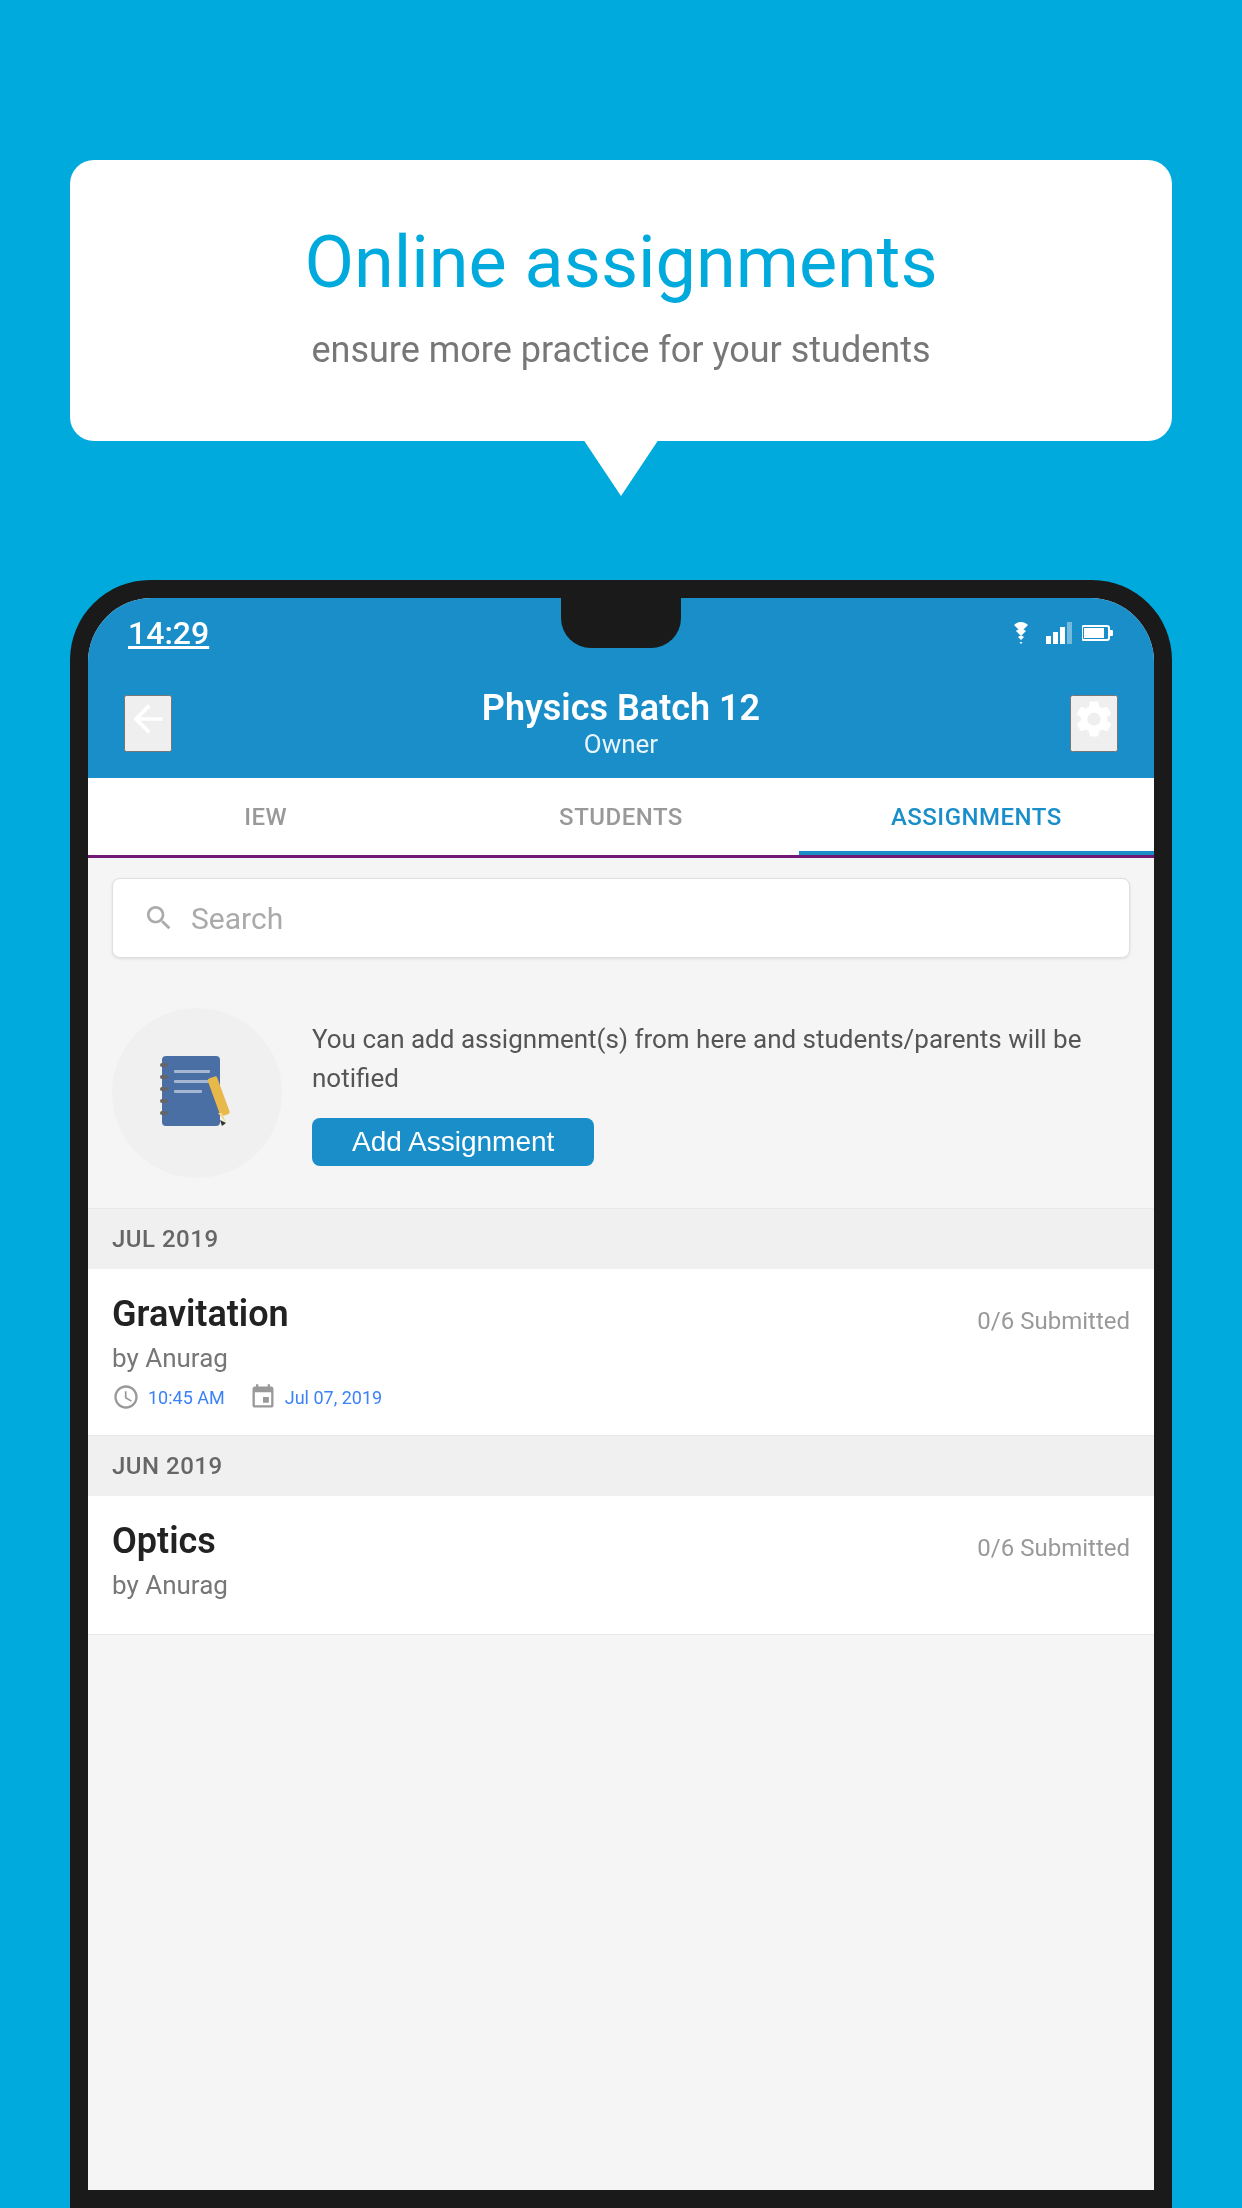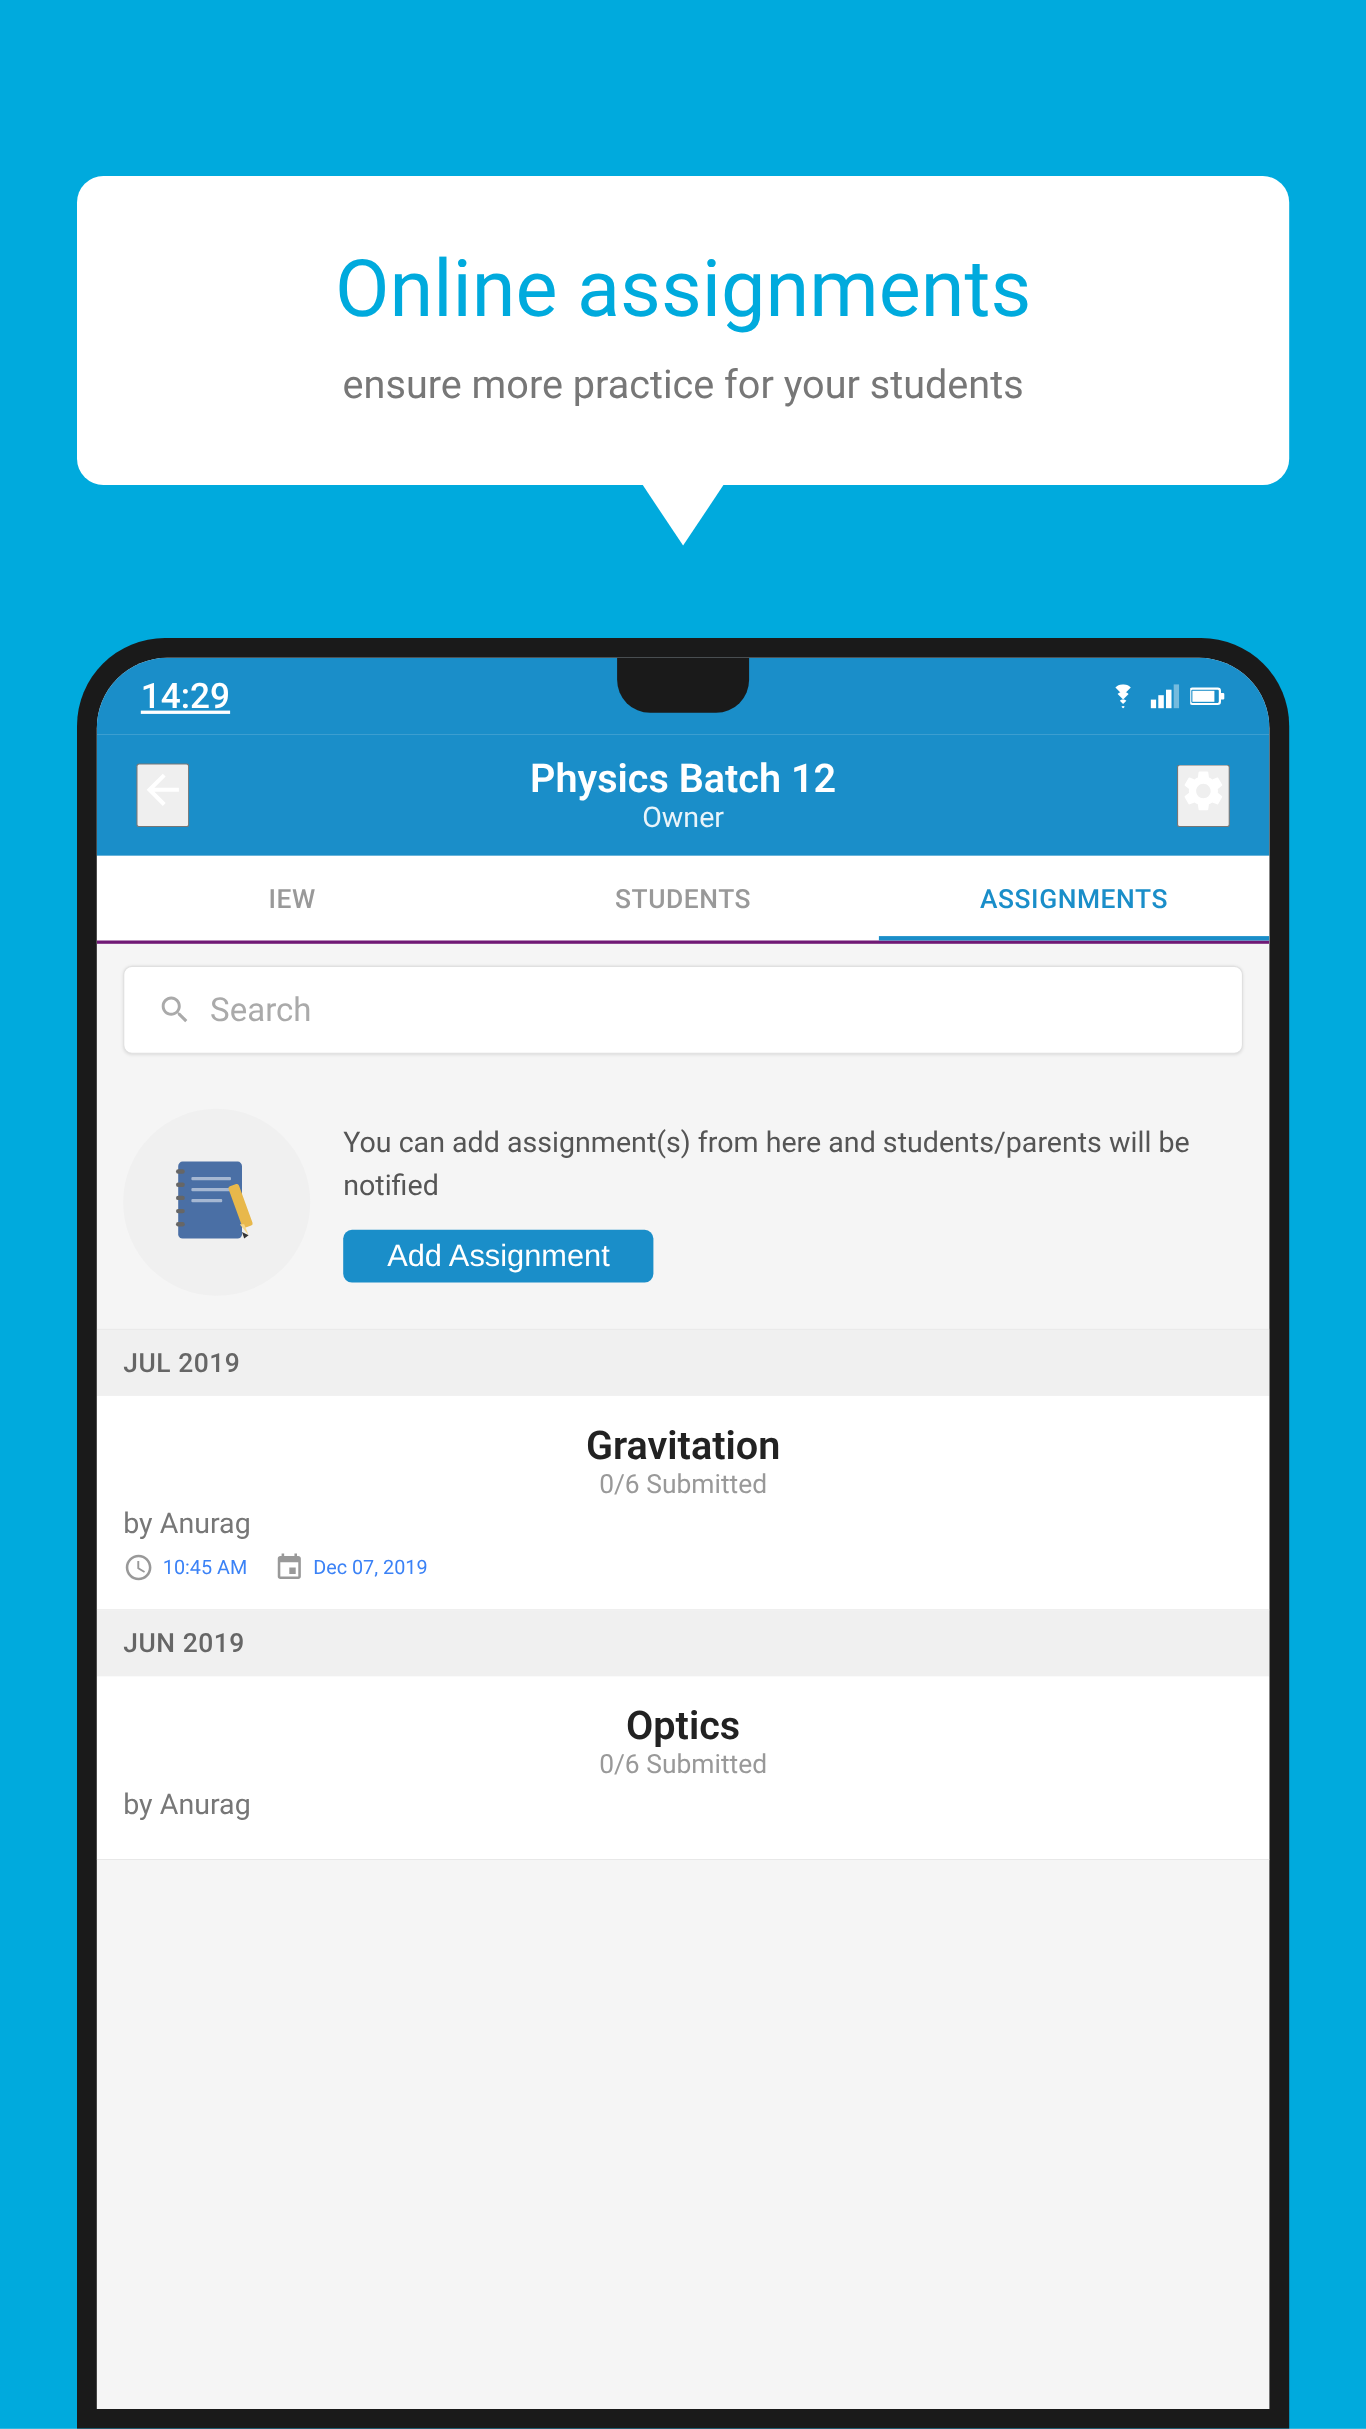--- a/index.html
+++ b/index.html
@@ -258,23 +258,22 @@
     
     .assignment-item {
       background: white;
       padding: 24px 24px;
       border-bottom: 1px solid #e8e8e8;
     }
 
     .assignment-header {
       display: flex;
       justify-content: space-between;
-      align-items: center;
+      align-items: flex-end;
       margin-bottom: 8px;
-      flex-direction: column;
     }
 
     .assignment-title {
       font-size: 36px;
       font-weight: 600;
       color: #222;
     }
 
     .assignment-submitted {
       font-size: 24px;
@@ -429,21 +428,21 @@
         <div class="meta-item">
           <svg width="28" height="28" viewBox="0 0 24 24" fill="#999">
             <path d="M11.99 2C6.47 2 2 6.48 2 12s4.47 10 9.99 10C17.52 22 22 17.52 22 12S17.52 2 11.99 2zM12 20c-4.42 0-8-3.58-8-8s3.58-8 8-8 8 3.58 8 8-3.58 8-8 8zm.5-13H11v6l5.25 3.15.75-1.23-4.5-2.67V7z"></path>
           </svg>
           <span>10:45 AM</span>
         </div>
         <div class="meta-item">
           <svg width="28" height="28" viewBox="0 0 24 24" fill="#999">
             <path d="M17 12h-5v5h5v-5zM16 1v2H8V1H6v2H5c-1.11 0-1.99.9-1.99 2L3 19c0 1.1.89 2 2 2h14c1.1 0 2-.9 2-2V5c0-1.1-.9-2-2-2h-1V1h-2zm3 18H5V8h14v11z"></path>
           </svg>
-          <span>Dec 07, 2019</span>
+          <span>Jul 07, 2019</span>
         </div>
       </div>
     </div>
 
     <div class="section-header">JUN 2019</div>
 
     <div class="assignment-item">
       <div class="assignment-header">
         <span class="assignment-title">Optics</span>
         <span class="assignment-submitted">0/6 Submitted</span>

